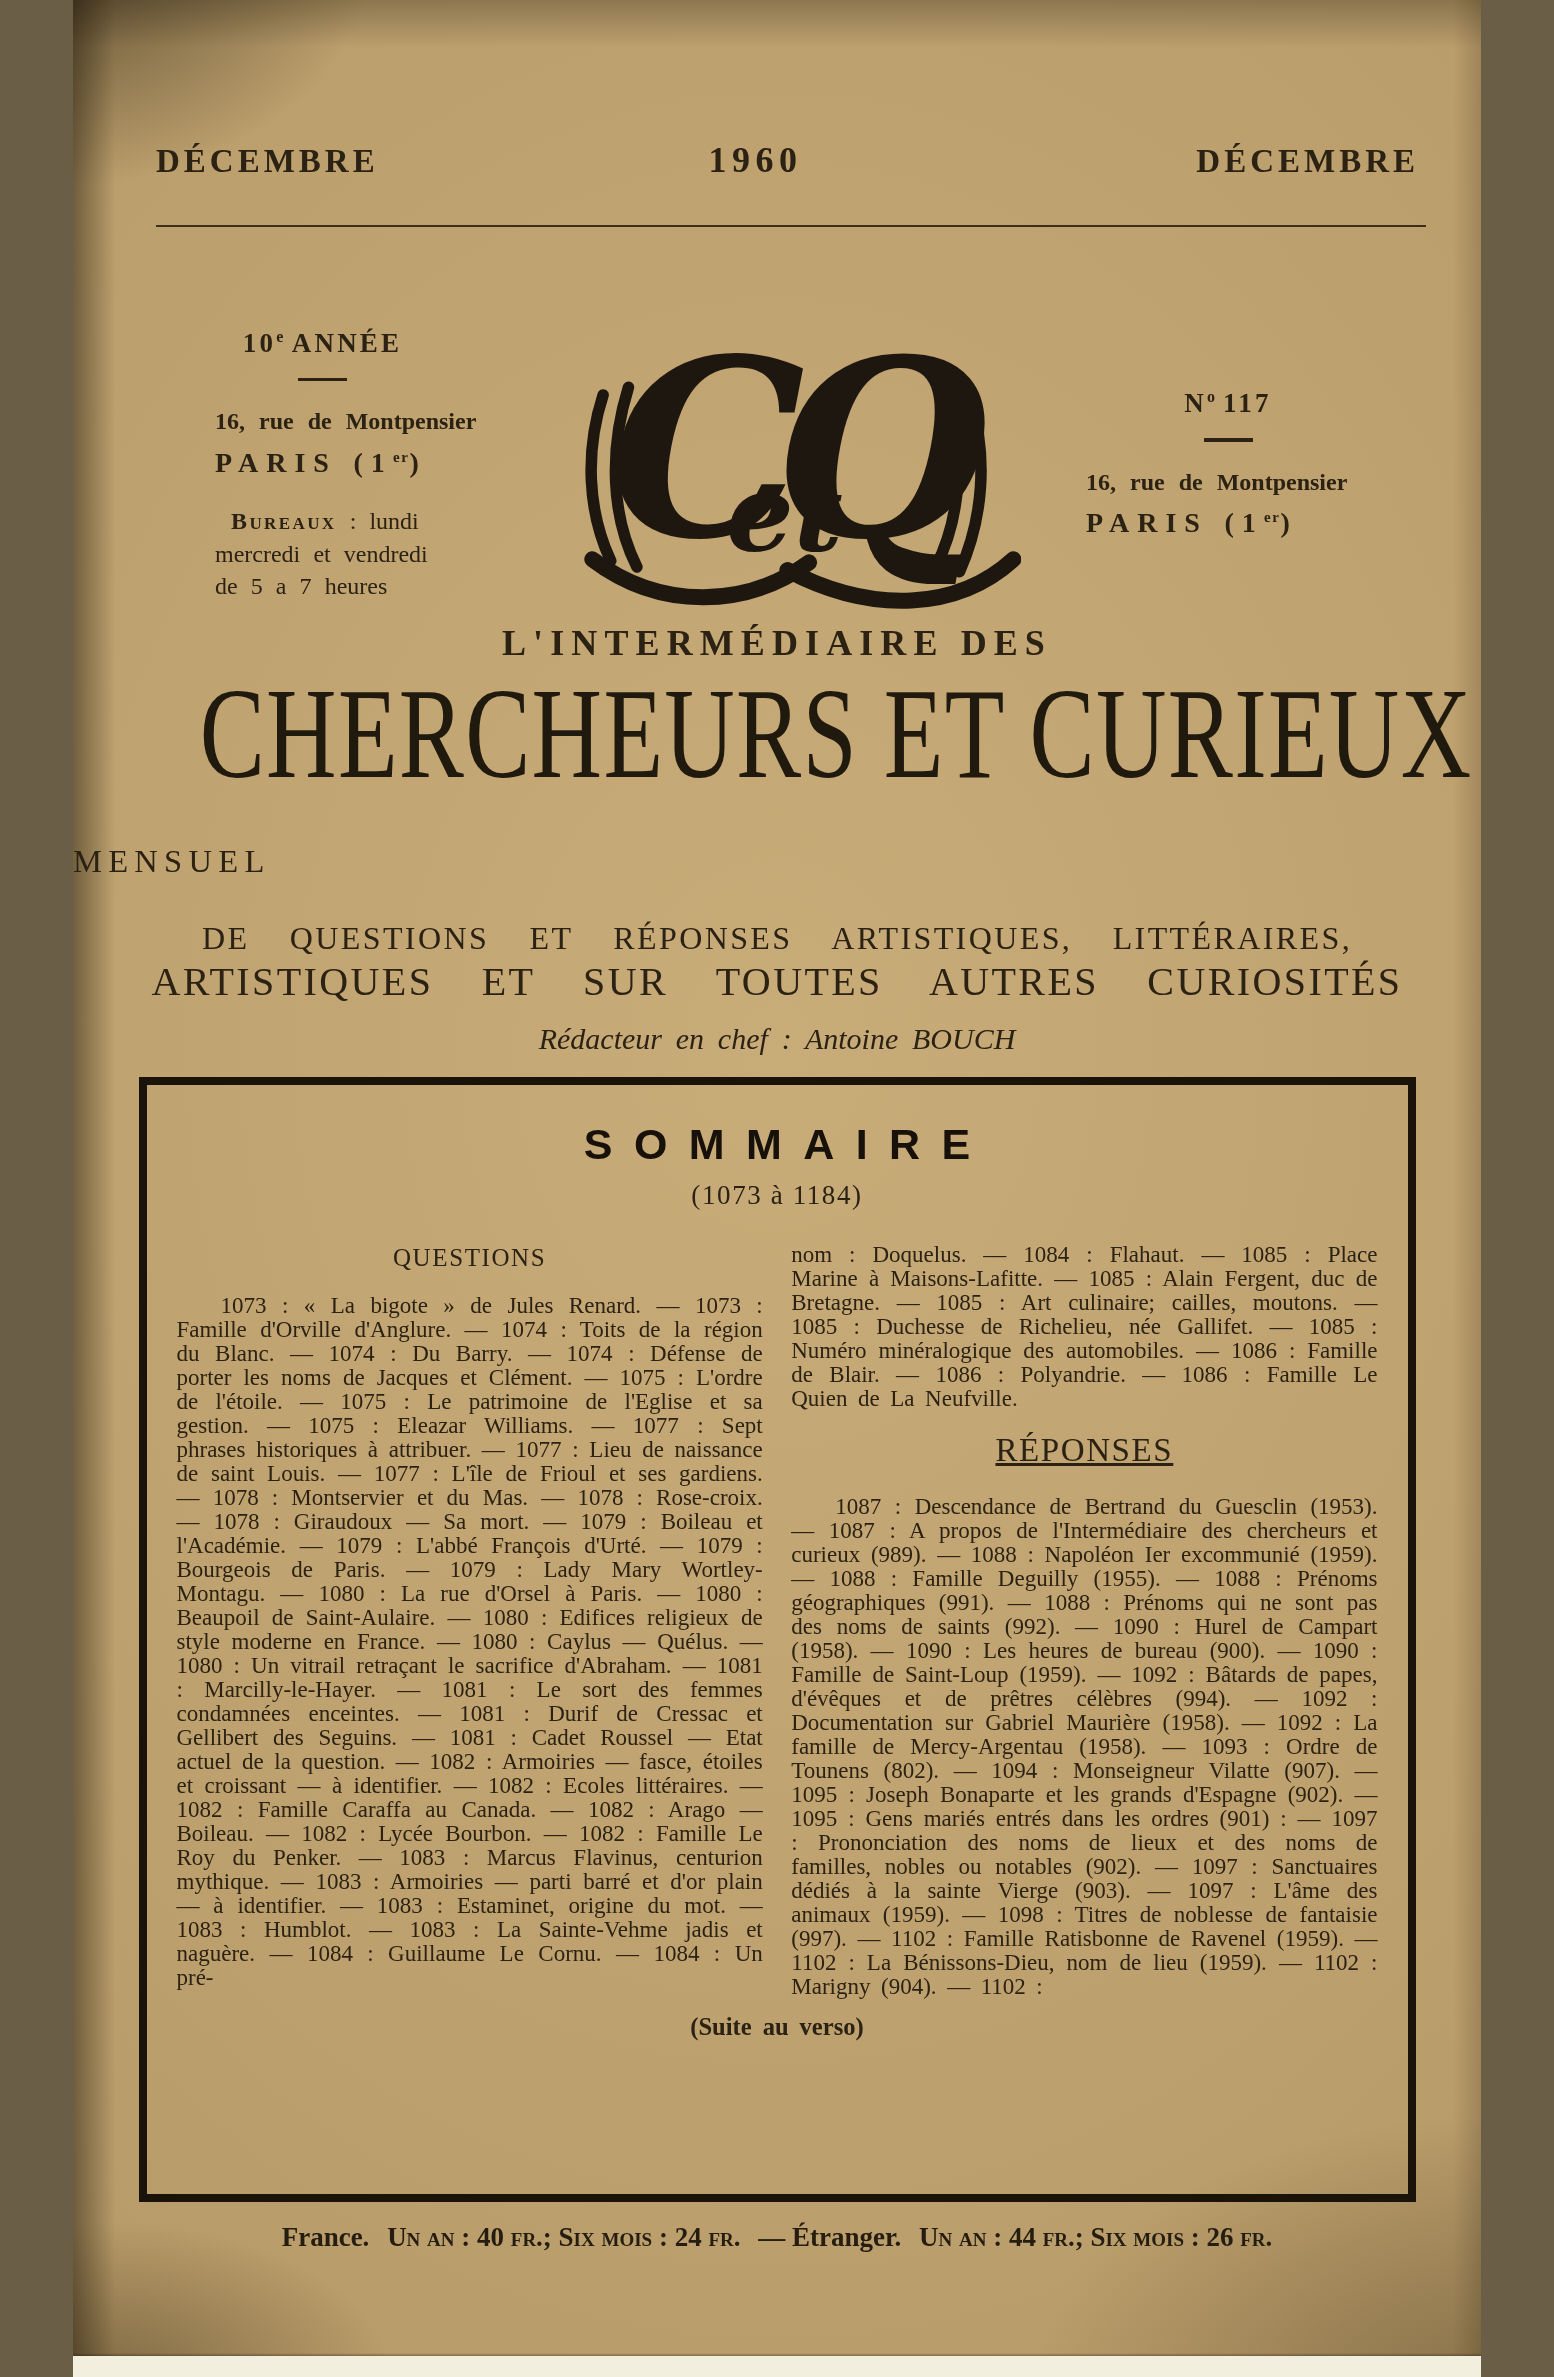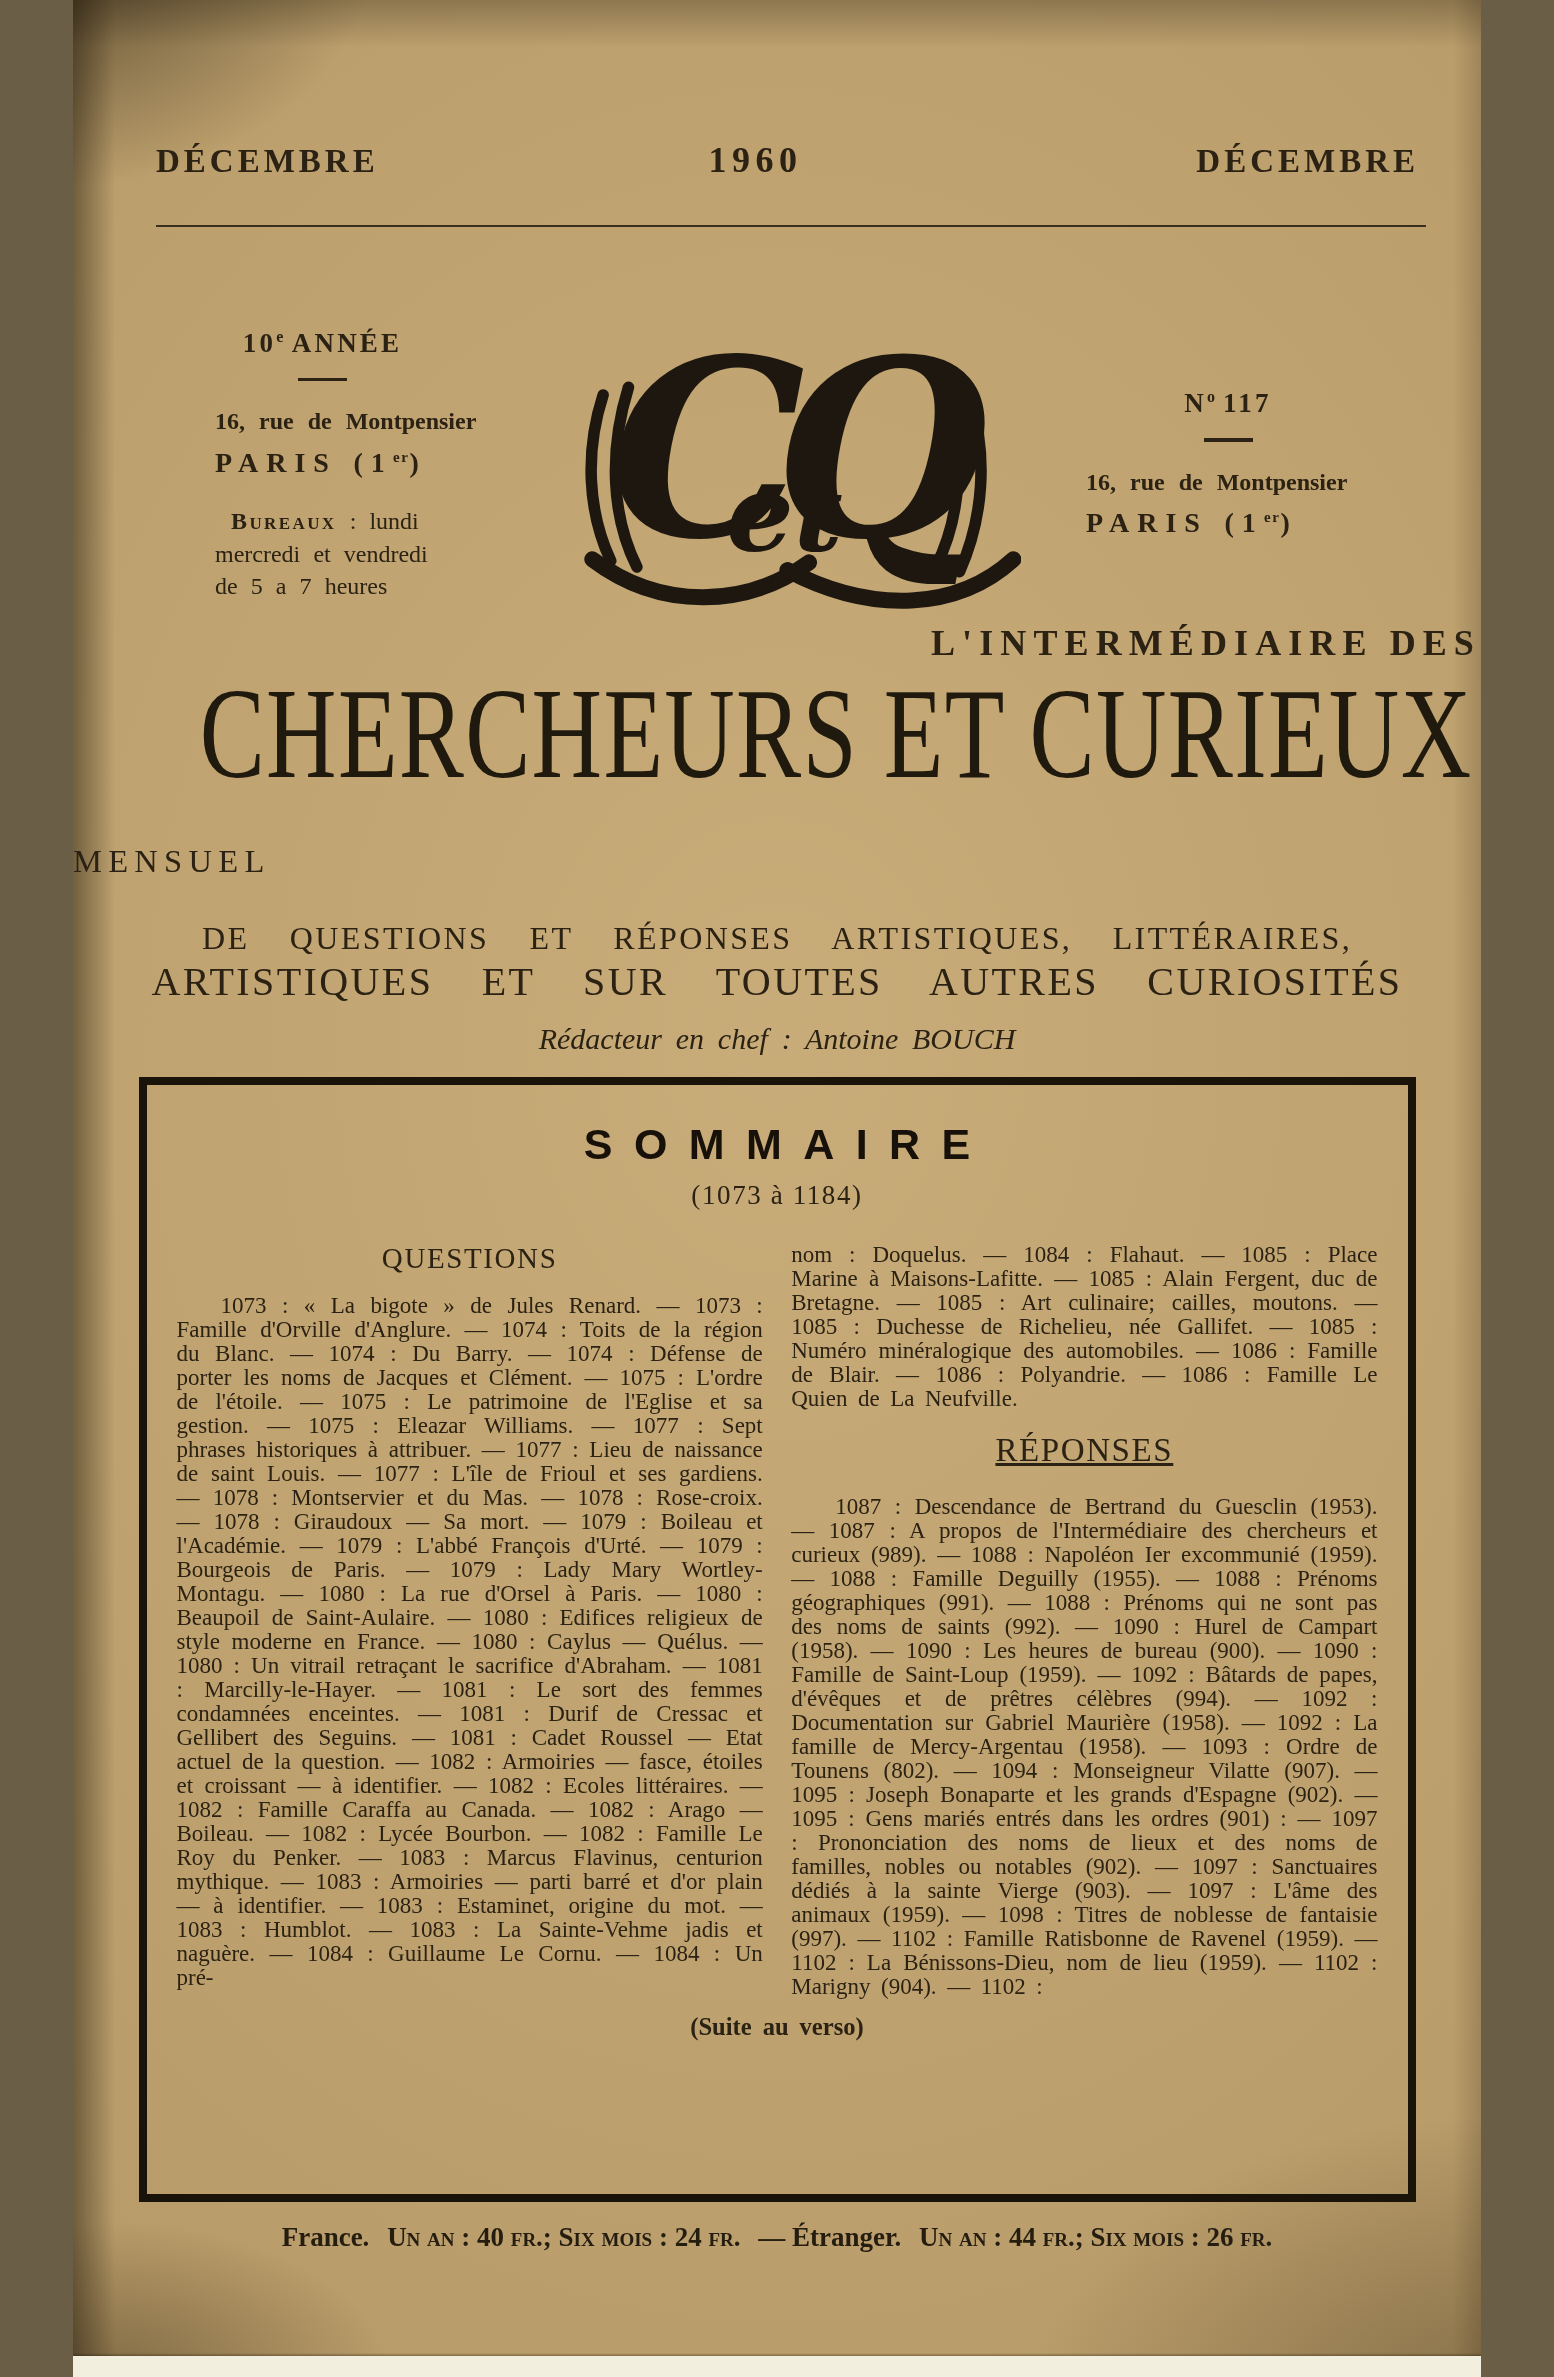--- a/index.html
+++ b/index.html
@@ -43,21 +43,21 @@
   .street{font-weight:700;word-spacing:8px;}
   .city{font-weight:700;font-size:28px;letter-spacing:8px;margin-top:6.3px;word-spacing:1.6px;}
   .city sup{font-size:15px;letter-spacing:1.6px;}
   .bureaux{margin-top:24px;word-spacing:7.1px;}
   .bureaux .label{font-variant:small-caps;font-weight:700;letter-spacing:2.4px;margin-left:16px;}
   .telccp{margin-top:24px;word-spacing:3.2px;}
   .telccp b{letter-spacing:0.8px;}
   
   .logo-wrap{margin-top:6.3px;}
   
-  .overtitle{text-align:right;font-weight:700;font-size:36px;letter-spacing:7.1px;margin-top:0px;}
+  .overtitle{text-align:center;font-weight:700;font-size:36px;letter-spacing:7.1px;margin-top:0px;}
   .main-title{
     text-align:center;font-size:119px;line-height:1.0;font-weight:400;
     letter-spacing:1.6px;margin-top:11px;color:#201a0e;
     transform:scale(0.82,1.08);transform-origin:50% 50%;
     white-space:nowrap;
   }
   .mensuel{font-size:32.5px;letter-spacing:6.3px;margin-top:49px;}
   .subtitle1{text-align:center;font-size:32px;letter-spacing:2.4px;word-spacing:30px;margin-top:40px;white-space:nowrap;}
   .subtitle2{text-align:center;font-size:40px;letter-spacing:2.4px;word-spacing:36px;margin-top:1px;white-space:nowrap;}
   .editor{text-align:center;font-style:italic;font-size:30px;margin-top:17.4px;word-spacing:6.3px;}
@@ -71,21 +71,21 @@
   }
   .sommaire-title{
     text-align:center;font-family:"Liberation Sans","DejaVu Sans",sans-serif;
     font-weight:700;font-size:43px;letter-spacing:21.4px;text-indent:21.4px;margin-top:14.3px;
     color:#17110a;
   }
   .sommaire-range{text-align:center;font-size:27px;margin-top:11px;letter-spacing:1.6px;}
   .cols{display:flex;gap:28.5px;margin-top:32px;}
   .col{flex:1;font-size:23px;line-height:24px;text-align:justify;word-spacing:4.8px;}
   .col p{margin:0;}
-  .qhdr{text-align:center;font-size:29px;letter-spacing:1.6px;margin:3.2px 0 24px;word-spacing:0;}
+  .qhdr{text-align:center;font-size:25px;letter-spacing:1.6px;margin:3.2px 0 24px;word-spacing:0;}
   .rhdr{text-align:center;font-size:33px;letter-spacing:1.6px;margin:27px 0 33px;word-spacing:0;text-decoration:underline;}
   .indent{text-indent:44px;}
   .suite{text-align:center;font-size:24.6px;font-weight:700;margin-top:14.3px;word-spacing:4.8px;}
   
   .pricing{text-align:center;font-size:27px;font-weight:700;margin-top:20.6px;color:#241d10;}
   .pricing .sc{font-variant:small-caps;}
   .pricing span{margin:0 5.5px;}
   .bottom-strip{position:absolute;left:0;right:0;bottom:0;height:20.6px;background:#f2efdf;box-shadow:0 -2.4px 1.6px rgba(40,30,12,.35);}
 </style>
 </head>

